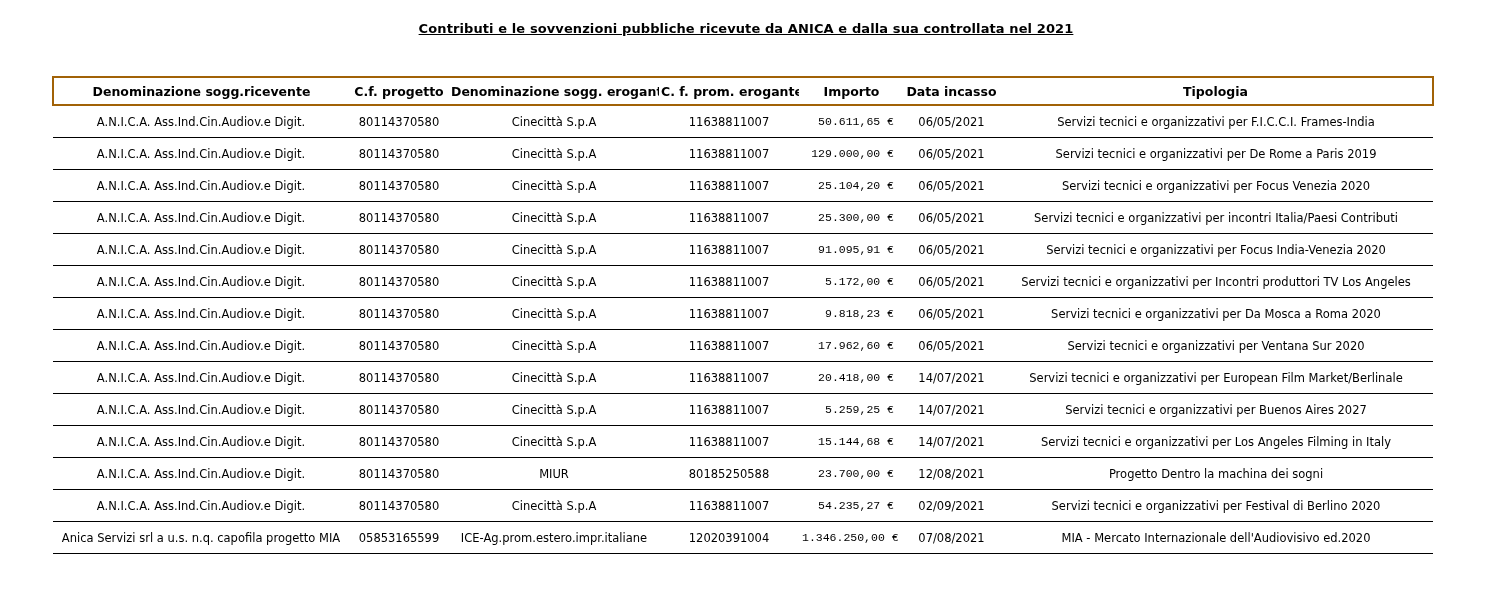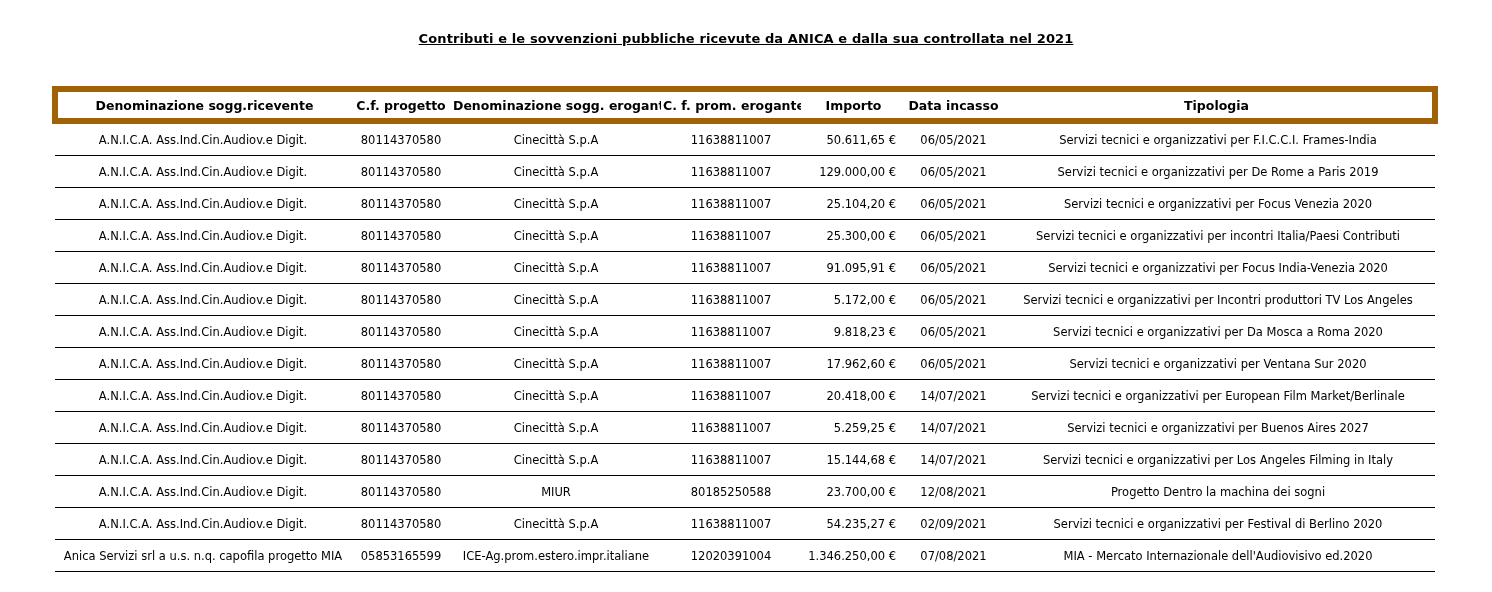--- a/index.html
+++ b/index.html
@@ -6,35 +6,35 @@
     margin: 0;
     padding: 0;
     background: #ffffff;
     width: 1492px;
     height: 592px;
     font-family: "DejaVu Sans", "Liberation Sans", sans-serif;
     color: #000000;
     overflow: hidden;
   }
   .doc-title {
-    padding-top: 31px;
+    padding-top: 21px;
     text-align: center;
     font-weight: bold;
     font-size: 13px;
     text-decoration: underline;
     letter-spacing: 0.1px;
   }
   table.contrib {
     border-collapse: collapse;
     table-layout: fixed;
     width: 1380px;
     margin: 40px 0 0 52px;
   }
   table.contrib thead tr {
-    border: 6px solid #a16207;
+    border: 2px solid #a16207;
     margin-left: 21px;
   }
   table.contrib th {
     font-weight: bold;
     font-size: 12.5px;
     text-align: center;
     height: 26px;
     padding: 0 2px;
     white-space: nowrap;
     overflow: hidden;
@@ -44,20 +44,21 @@
     text-align: center;
     height: 31px;
     padding: 0 3px;
     border-bottom: 1px solid #000000;
     white-space: nowrap;
     overflow: hidden;
   }
   table.contrib td.col-importo {
     text-align: right;
     padding-right: 10px;
+    font-family: Liberation Mono, monospace;
   }
 </style>
 </head>
 <body>
 
 <div class="doc-title">Contributi e le sovvenzioni pubbliche ricevute da ANICA e dalla sua controllata nel 2021</div>
 
 <table class="contrib">
   <colgroup>
     <col style="width:296px">

